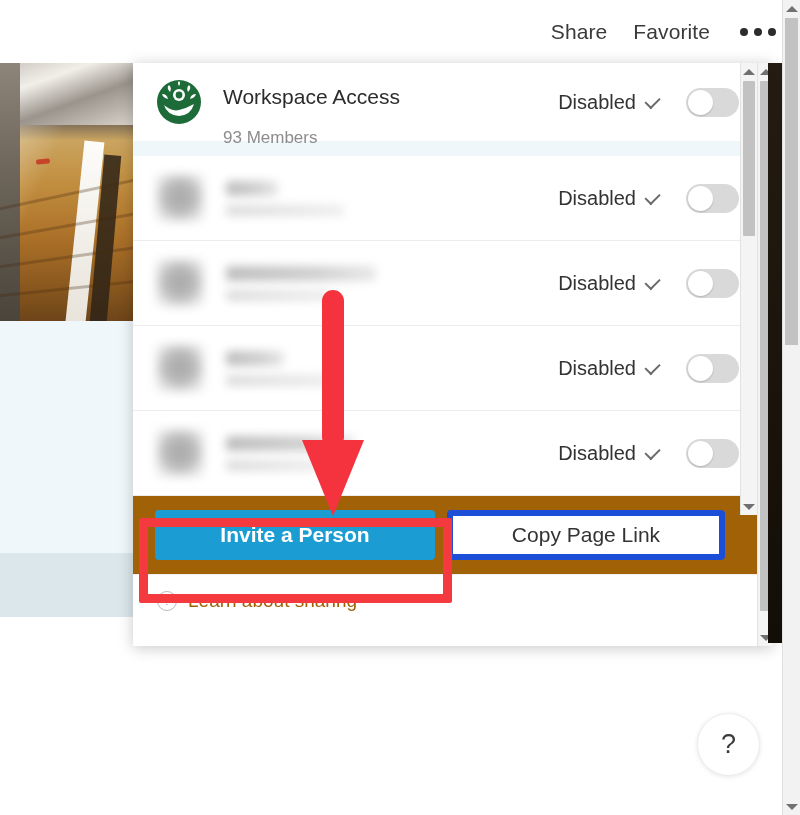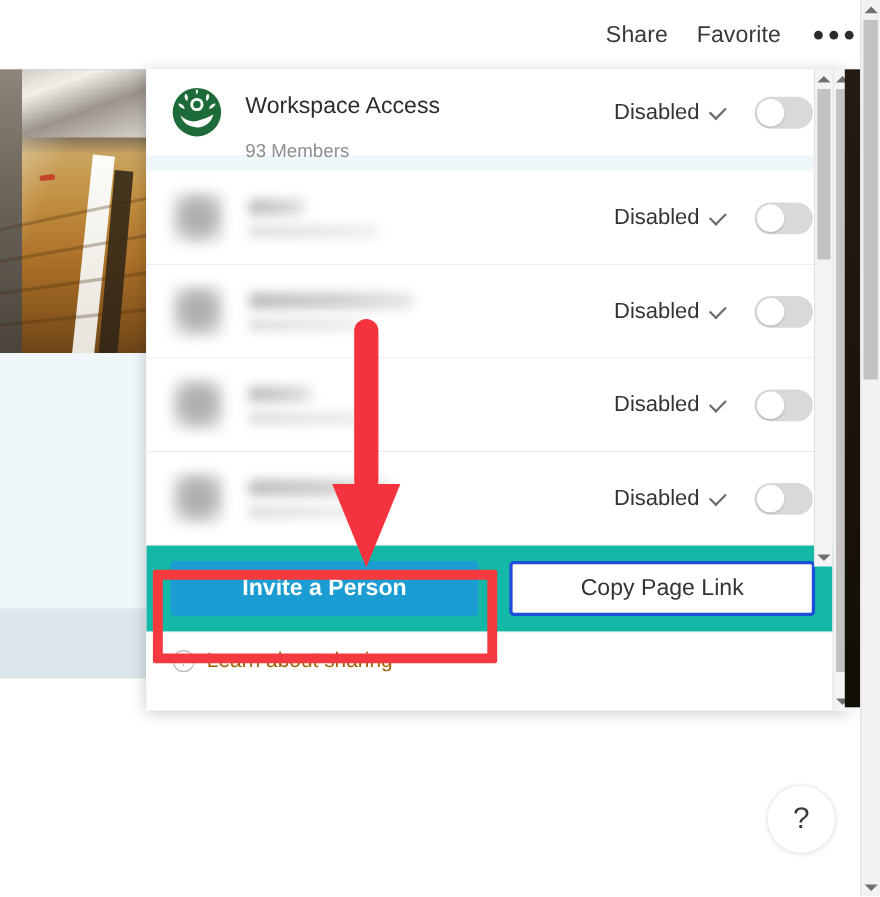--- a/index.html
+++ b/index.html
@@ -125,30 +125,30 @@
   .name-blur, .sub-blur {
     background: linear-gradient(90deg,#bdbdbd,#cfcfcf 60%,#e8e8e8);
     filter: blur(5px); border-radius: 4px;
   }
   .name-blur { height: 15px; }
   .sub-blur { height: 11px; margin-top: 9px; background: linear-gradient(90deg,#dadada,#ededed); }
 
   
   .actions {
     position: relative; height: 78px; display: flex; align-items: center;
-    gap: 28px; padding: 0 18px 0 22px; background: #14b8a6;
+    gap: 12px; padding: 0 18px 0 22px; background: #a16207;
   }
   .btn-primary {
     flex: 0 0 280px; height: 50px; border-radius: 4px; border: none;
     background: #1b9dd3; color: #fff; font-size: 21px; font-weight: bold;
     font-family: "Liberation Sans", sans-serif; cursor: pointer;
   }
   .btn-secondary {
     flex: 0 0 278px; height: 50px; border-radius: 4px;
-    border: 3px solid #1d4ed8; background: #fff; color: #333; font-size: 21px;
+    border: 6px solid #1d4ed8; background: #fff; color: #333; font-size: 21px;
     font-family: "Liberation Sans", sans-serif; cursor: pointer;
   }
   .learn-row {
     height: 52px; display: flex; align-items: center; padding-left: 24px;
     border-top: 1px solid #efefef; background: #fff;
   }
   .q-circle {
     width: 20px; height: 20px; border-radius: 50%; border: 1.5px solid #b9b9b9;
     color: #b0b0b0; font-size: 13px; display: flex; align-items: center;
     justify-content: center; margin-right: 11px;

